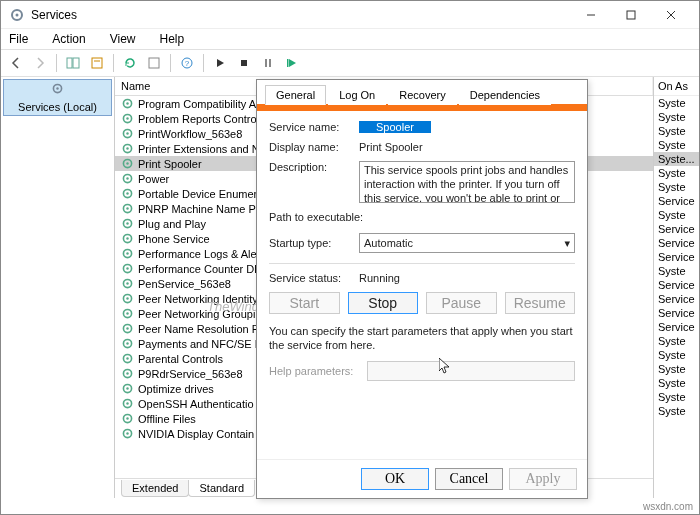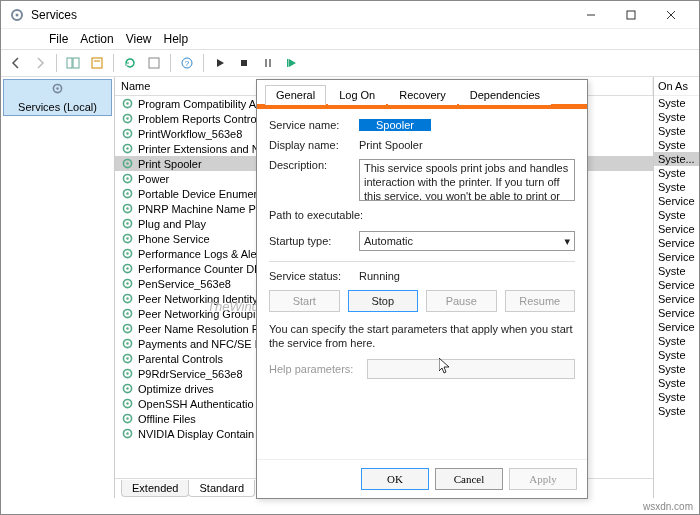--- a/index.html
+++ b/index.html
@@ -2,21 +2,21 @@
 <html><head>
 <meta charset="utf-8">
 <style>
 * { box-sizing: border-box; font-family: "Segoe UI", Tahoma, sans-serif; }
 body { margin: 0; background: #fff; font-size: 11px; color: #000; }
 .window { width: 700px; height: 515px; border: 1px solid #888; position: relative; background: #fff; }
 .titlebar { height: 28px; display: flex; align-items: center; padding: 0 8px; border-bottom: 1px solid #eee; }
 .titlebar .icon { width: 16px; height: 16px; margin-right: 6px; }
 .titlebar .title { flex: 1; font-size: 12px; }
 .titlebar .winbtn { width: 40px; height: 28px; display: flex; align-items: center; justify-content: center; color: #555; }
-.menubar { height: 20px; display: flex; align-items: center; gap: 12px; padding: 0 8px; font-size: 12px; margin-left: 40px; }
+.menubar { height: 20px; display: flex; align-items: center; gap: 24px; padding: 0 8px; font-size: 12px; }
 .toolbar { height: 28px; display: flex; align-items: center; gap: 2px; padding: 0 4px; border-top: 1px solid #e0e0e0; border-bottom: 1px solid #e0e0e0; }
 .tbtn { width: 22px; height: 22px; display: flex; align-items: center; justify-content: center; border: 1px solid transparent; color: #555; }
 .tbtn svg { width: 14px; height: 14px; }
 .tsep { width: 1px; height: 18px; background: #ccc; margin: 0 3px; }
 .body { display: flex; height: calc(515px - 28px - 20px - 28px - 18px); }
 .leftpane { width: 114px; border-right: 1px solid #ccc; padding: 2px; }
 .leftitem { display: flex; align-items: center; gap: 4px; padding: 2px 4px; border: 1px solid #7da2ce; background: #cde6f7; font-size: 11px; flex-direction: column; }
 .centerpane { flex: 1; border-right: 1px solid #ccc; display: flex; flex-direction: column; overflow: hidden; position: relative; }
 .colhdr { display: flex; background: #fff; border-bottom: 1px solid #ddd; font-size: 11px; }
 .colhdr .col { padding: 3px 6px; border-right: 1px solid #eee; }
@@ -31,35 +31,35 @@
 .tabf { padding: 2px 10px; border: 1px solid #ccc; border-top: none; background: #fff; border-radius: 0 0 4px 4px; margin-right: -1px; }
 .tabf.inactive { background: #f4f4f4; }
 .watermark { position: absolute; top: 222px; left: 92px; color: #b8b8b8; font-size: 13px; font-style: italic; pointer-events: none; }
 .footer-url { position: absolute; bottom: 2px; right: 6px; font-size: 10px; color: #888; }
 
 
 .dialog { position: absolute; top: 78px; left: 255px; width: 332px; height: 420px; background: #fff; border: 1px solid #888; box-shadow: 2px 2px 6px rgba(0,0,0,0.15); display: flex; flex-direction: column; }
 .dlg-title { height: 26px; display: flex; align-items: center; padding: 0 8px; font-size: 12px; }
 .dlg-title .t { flex: 1; }
 .dlg-close { width: 24px; height: 24px; display: flex; align-items: center; justify-content: center; }
-.dlg-tabs { display: flex; padding: 4px 8px 0 8px; font-size: 11px; border-bottom: 5px solid #f97316; }
+.dlg-tabs { display: flex; padding: 4px 8px 0 8px; font-size: 11px; border-bottom: 7px solid #f97316; }
 .dlg-tab { padding: 3px 10px; border: 1px solid transparent; border-bottom: none; margin-right: 2px; position: relative; top: 1px; background: #fff; }
 .dlg-tab.active { border-color: #ccc; border-bottom: 1px solid #fff; }
 .dlg-body { flex: 1; padding: 10px 12px; font-size: 11px; color: #222; }
 .field { display: flex; margin-bottom: 8px; align-items: flex-start; }
 .field .lbl { width: 90px; color: #222; }
 .field .val { flex: 1; }
 .highlight { background: #0078d7; color: #fff; padding: 0 17px; }
 .descbox { width: 100%; height: 42px; border: 1px solid #999; padding: 2px 4px; font-size: 11px; overflow: hidden; line-height: 1.25; }
 .startup { display: flex; align-items: center; margin: 10px 0; }
 .startup .lbl { width: 90px; }
 .startup select, .fake-select { flex: 1; height: 20px; border: 1px solid #999; font-size: 11px; padding: 0 4px; background: #fff; display: flex; align-items: center; justify-content: space-between; }
 .hr { border-top: 1px solid #ddd; margin: 8px 0; }
 .btnrow { display: flex; gap: 8px; margin: 6px 0 10px 0; }
-.dlgbtn { flex: 1; height: 22px; border: 1px solid #999; background: #f5f5f5; font-size: 11px; display: flex; align-items: center; justify-content: center; }
+.dlgbtn { flex: 1; height: 22px; border: 1px solid #999; background: #f5f5f5; font-size: 14px; display: flex; align-items: center; justify-content: center; }
 .dlgbtn.disabled { color: #999; background: #f9f9f9; border-color: #ccc; }
 .dlgbtn.hot { border-color: #3399ff; }
 .note { font-size: 11px; color: #222; margin-bottom: 8px; line-height: 1.3; }
 .startparams { display: flex; align-items: center; gap: 8px; }
 .startparams .lbl { color: #999; width: 90px; }
 .startparams .inp { flex: 1; height: 20px; border: 1px solid #ccc; background: #f8f8f8; }
 .dlg-footer { display: flex; justify-content: flex-end; gap: 6px; padding: 8px 10px; border-top: 1px solid #eee; }
 .dlg-footer .dlgbtn { flex: 0 0 68px; font-family: Liberation Serif, serif; }
 .cursor { position: absolute; width: 12px; height: 18px; pointer-events: none; }
 </style>

